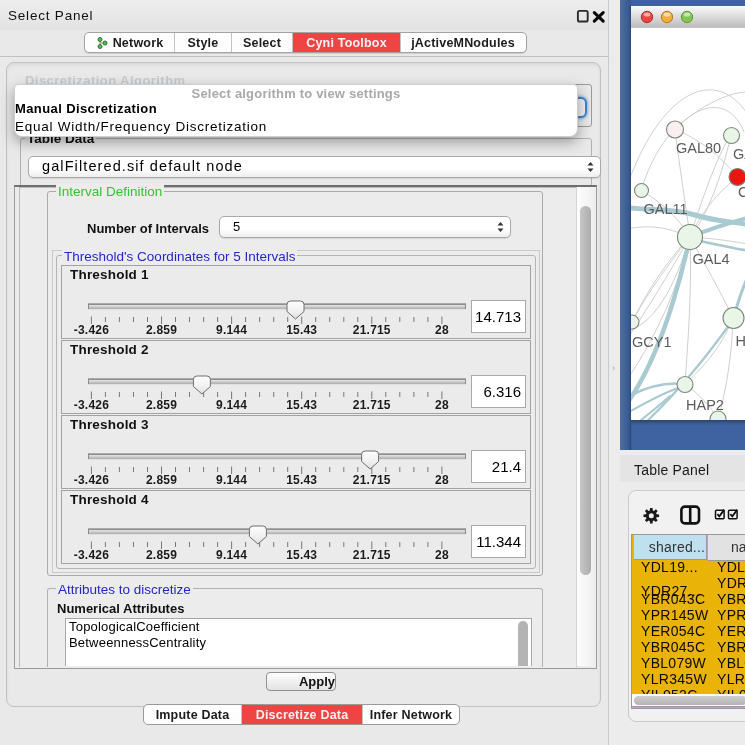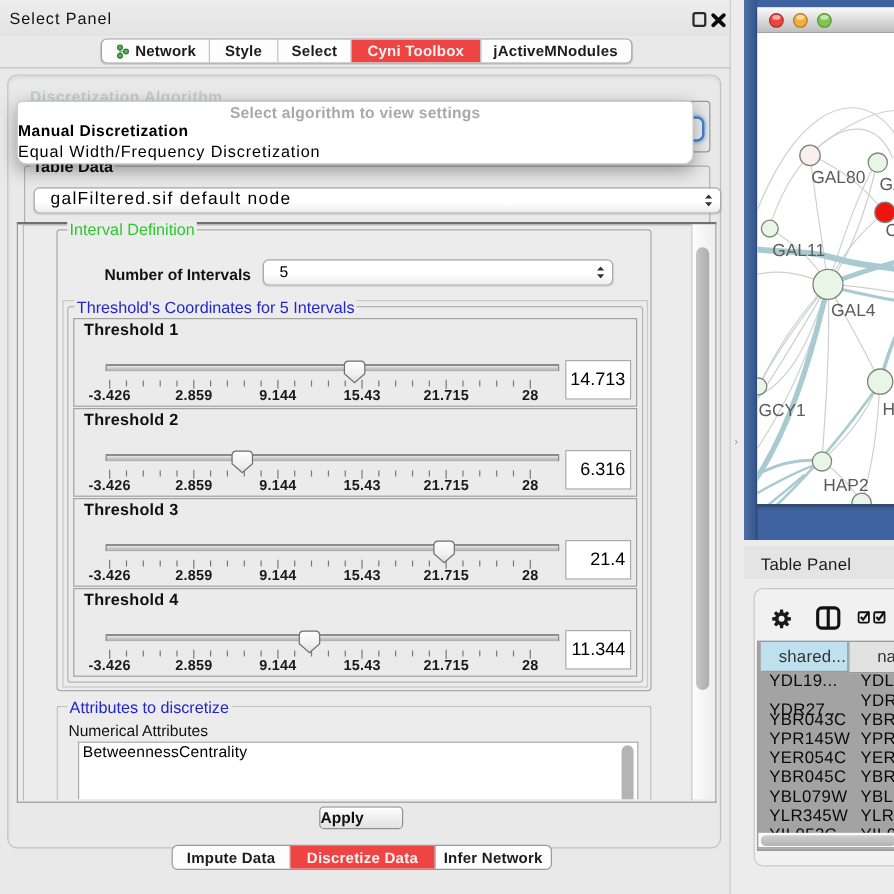--- a/index.html
+++ b/index.html
@@ -20,21 +20,21 @@
 .group{border:1px solid #b1b1b1;border-radius:3px}
 .glabel{font-size:13.5px;background:#e9e9e9;padding:0 2px;z-index:2;white-space:nowrap}
 .combo{background:linear-gradient(#ffffff 60%,#ededed);border:1px solid #a9a9a9;border-radius:5px;font-size:13px;color:#000;box-shadow:0 1px 1px rgba(0,0,0,.1)}
 .arr{position:absolute;right:6px;top:50%;margin-top:-5px;width:7px;height:10px}
 .scrollwrap{left:14px;top:185px;width:581px;height:481px;background:#ececec;border:1px solid #9b9b9b;border-top:2px solid #6f6f6f;overflow:hidden}
 .sbtrack{left:576px;top:187px;width:19px;height:479px;background:linear-gradient(to right,#fdfdfd,#ededed);border-left:1px solid #d5d5d5}
 .sbthumb{left:580px;top:206px;width:11px;height:369px;border-radius:6px;background:linear-gradient(to right,#c6c6c6,#adadad);}
 .tpanel{left:61px;width:470px;height:74px;background:#ebebeb;border:1px solid #a2a2a2;box-sizing:border-box}
 .ttitle{font-size:13.5px;letter-spacing:.2px;font-weight:bold;color:#111}
 .vbox{left:409px;width:55px;height:33px;background:#fff;border:1px solid #a9a9a9;box-sizing:border-box;font-size:15px;text-align:right;line-height:31px;padding-right:4px}
-.btn{background:linear-gradient(#fefefe,#e2e2e2);border:1px solid #909090;border-radius:4px;font-size:13px;color:#111;text-align:left}
+.btn{background:linear-gradient(#fefefe,#e2e2e2);border:1px solid #909090;border-radius:4px;font-size:13px;color:#111;text-align:right}
 .btabbar{left:143px;top:704px;width:315px;height:19px;background:#fdfdfd;border:1px solid #9a9a9a;border-radius:5px;display:flex;overflow:hidden}
 .listbox{left:65px;top:618px;width:465px;height:60px;background:#fff;border:1px solid #a8a8a8}
 .li{font-size:13px;color:#000;letter-spacing:.2px}
 .thdr{left:620px;top:455px;width:125px;height:27px;background:#e4e4e4}
 .tpnl{left:628px;top:490px;width:130px;height:230px;background:#f1f1f1;border:1px solid #c9c9c9;border-radius:8px}
 .cell{font-size:14px;color:#0a0a0a;letter-spacing:.3px;white-space:nowrap}
 </style></head>
 <body>
 <div class="abs win"></div>
 <div class="abs titlebar"></div>
@@ -172,22 +172,23 @@
         <text x="310.8" y="68.5">21.715</text>
         <text x="380.9" y="68.5">28</text>
   </g>
   <path d="M188.4 39.5 Q188.4 36 191.9 36 L201.9 36 Q205.4 36 205.4 39.5 L205.4 46.5 L196.9 54 L188.4 46.5 Z" fill="url(#thumbg)" stroke="#6e6e6e"></path>
  </svg>
  <div class="abs vbox" style="top:34px">11.344</div>
 </div>
 
 <div class="abs" style="left:47px;top:588px;width:494px;height:78px;border:1px solid #b1b1b1;border-bottom:none;border-radius:3px 3px 0 0"></div>
 <div class="abs glabel" style="left:56px;top:582px;color:#2525cc;background:#ececec">Attributes to discretize</div>
-<div class="abs" style="left:57px;top:601px;font-size:13px;font-weight:normal;color:#111">Numerical Attributes</div>
+<div class="abs" style="left:57px;top:601px;font-size:13px;font-weight:bold;color:#111">Numerical Attributes</div>
 <div class="abs listbox" style="height:47px;border-bottom:none">
+ <div class="li" style="padding:0 0 0 3px;line-height:16px">TopologicalCoefficient</div>
  <div class="li" style="padding:0 12px 0 3px;line-height:16px">BetweennessCentrality</div>
 </div>
 <div class="abs" style="left:518px;top:621px;width:10px;height:45px;border-radius:5px 5px 0 0;background:#b4b4b4"></div>
 <div class="abs sbtrack"></div>
 <div class="abs sbthumb"></div>
 
 <div class="abs popup"></div>
 <div class="abs pi1">Select algorithm to view settings</div>
 <div class="abs pi2">Manual Discretization</div>
 <div class="abs pi3">Equal Width/Frequency Discretization</div>
@@ -303,21 +304,21 @@
     <rect x="39.4" y="2.6" width="17.6" height="16.8" rx="3.4" fill="none" stroke="#111" stroke-width="2.6"></rect>
 <line x1="48.2" y1="2.2" x2="48.2" y2="19" stroke="#111" stroke-width="2.6"></line>
 <g fill="none" stroke="#111" stroke-width="1.5">
 <rect x="73.5" y="6.2" width="8.6" height="8.6" rx="1"></rect>
 <path d="M75.3 10.2 L77.3 12.3 L82.3 5.6" stroke-width="1.8"></path>
 <rect x="86.5" y="6.2" width="8.6" height="8.6" rx="1"></rect>
 <path d="M88.3 10.2 L90.3 12.3 L95.3 5.6" stroke-width="1.8"></path>
 </g>
 </svg>
 
-<div class="abs" style="left:631px;top:534px;width:114px;height:173px;border:1px solid #9a9a9a;border-right:none;background:#a3a3a3;overflow:hidden">
+<div class="abs" style="left:631px;top:534px;width:114px;height:173px;border:1px solid #9a9a9a;border-right:none;background:#eab308;overflow:hidden">
  <div class="abs" style="left:2px;top:0;width:73px;height:25px;background:#bfe0ee;border-right:1px solid #9a9a9a;border-bottom:1px solid #9a9a9a;text-align:center;font-size:14px;color:#333;line-height:25px;letter-spacing:.2px;padding-left:14px;box-sizing:border-box">shared...</div>
  <div class="abs" style="left:76px;top:0;width:60px;height:25px;background:#e2e2e2;border-bottom:1px solid #9a9a9a;font-size:14px;color:#333;line-height:25px;padding-left:23px">na</div>
  <div class="cell abs" style="left:9px;top:24px;line-height:16px">YDL19...</div>
     <div class="cell abs" style="left:85px;top:24px;line-height:16px">YDL19</div>
  <div class="cell abs" style="left:9px;top:48px;line-height:16px">YDR27...</div>
     <div class="cell abs" style="left:85px;top:40px;line-height:16px">YDR27</div>
  <div class="cell abs" style="left:9px;top:56px;line-height:16px">YBR043C</div>
     <div class="cell abs" style="left:85px;top:56px;line-height:16px">YBR04</div>
  <div class="cell abs" style="left:9px;top:72px;line-height:16px">YPR145W</div>
     <div class="cell abs" style="left:85px;top:72px;line-height:16px">YPR14</div>

